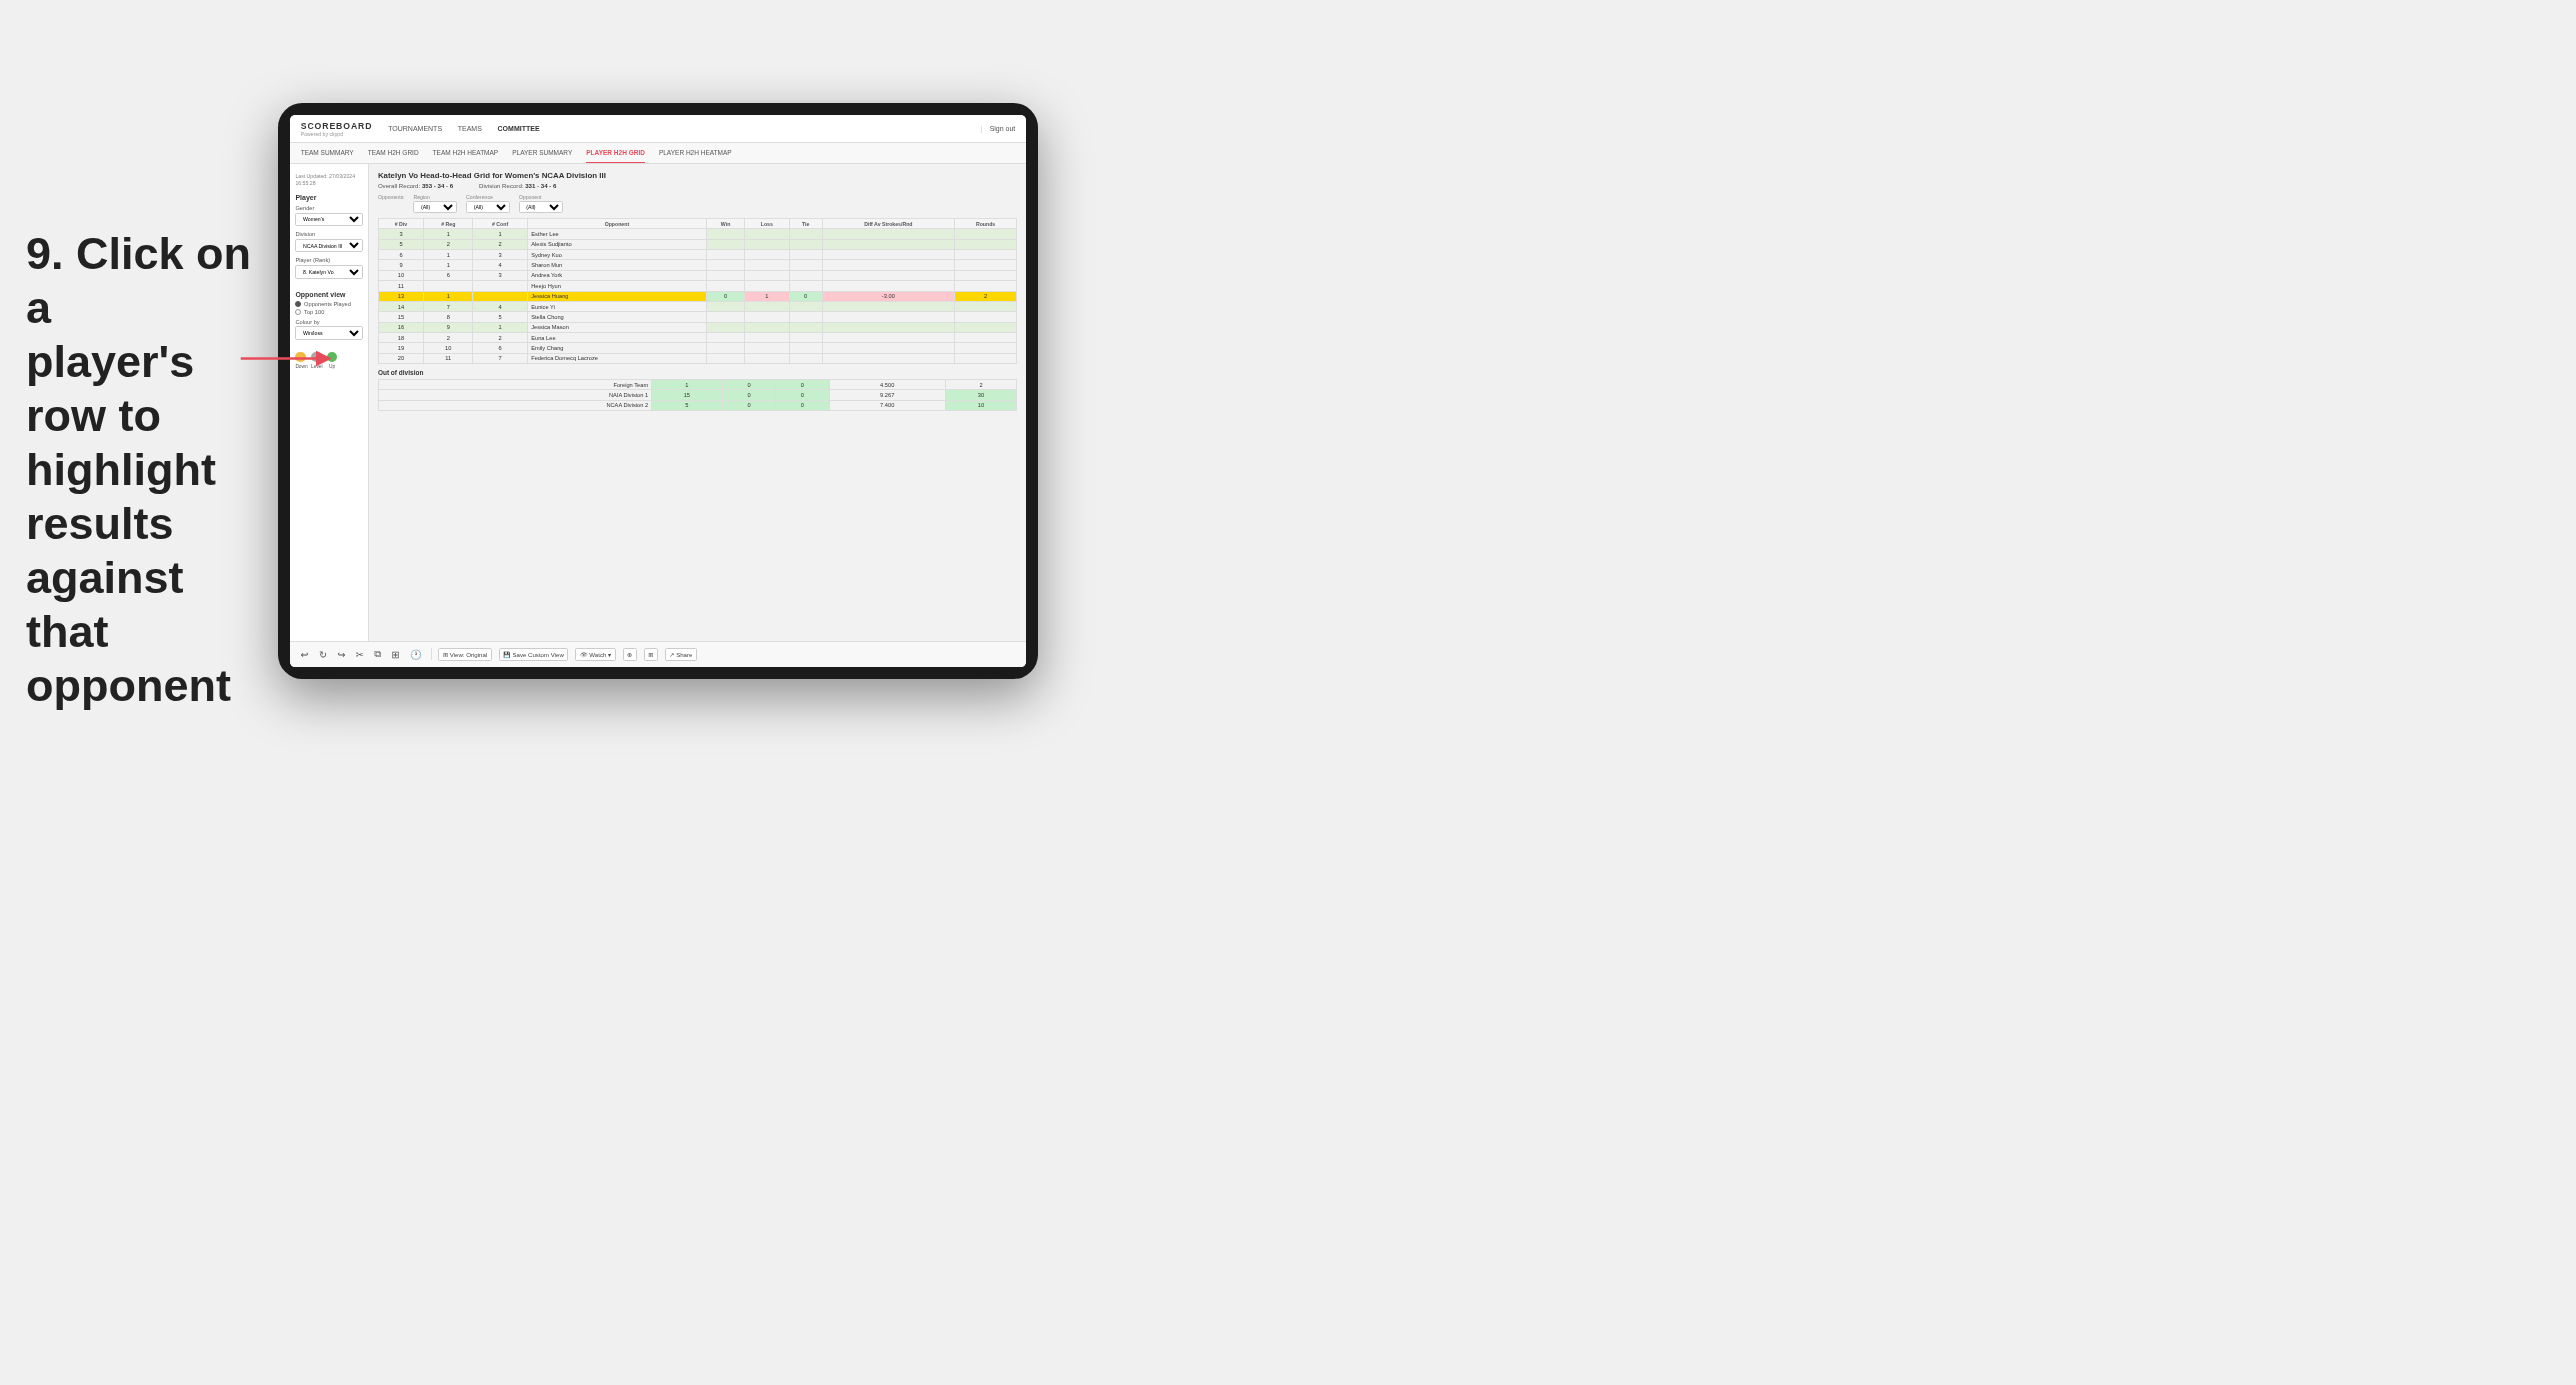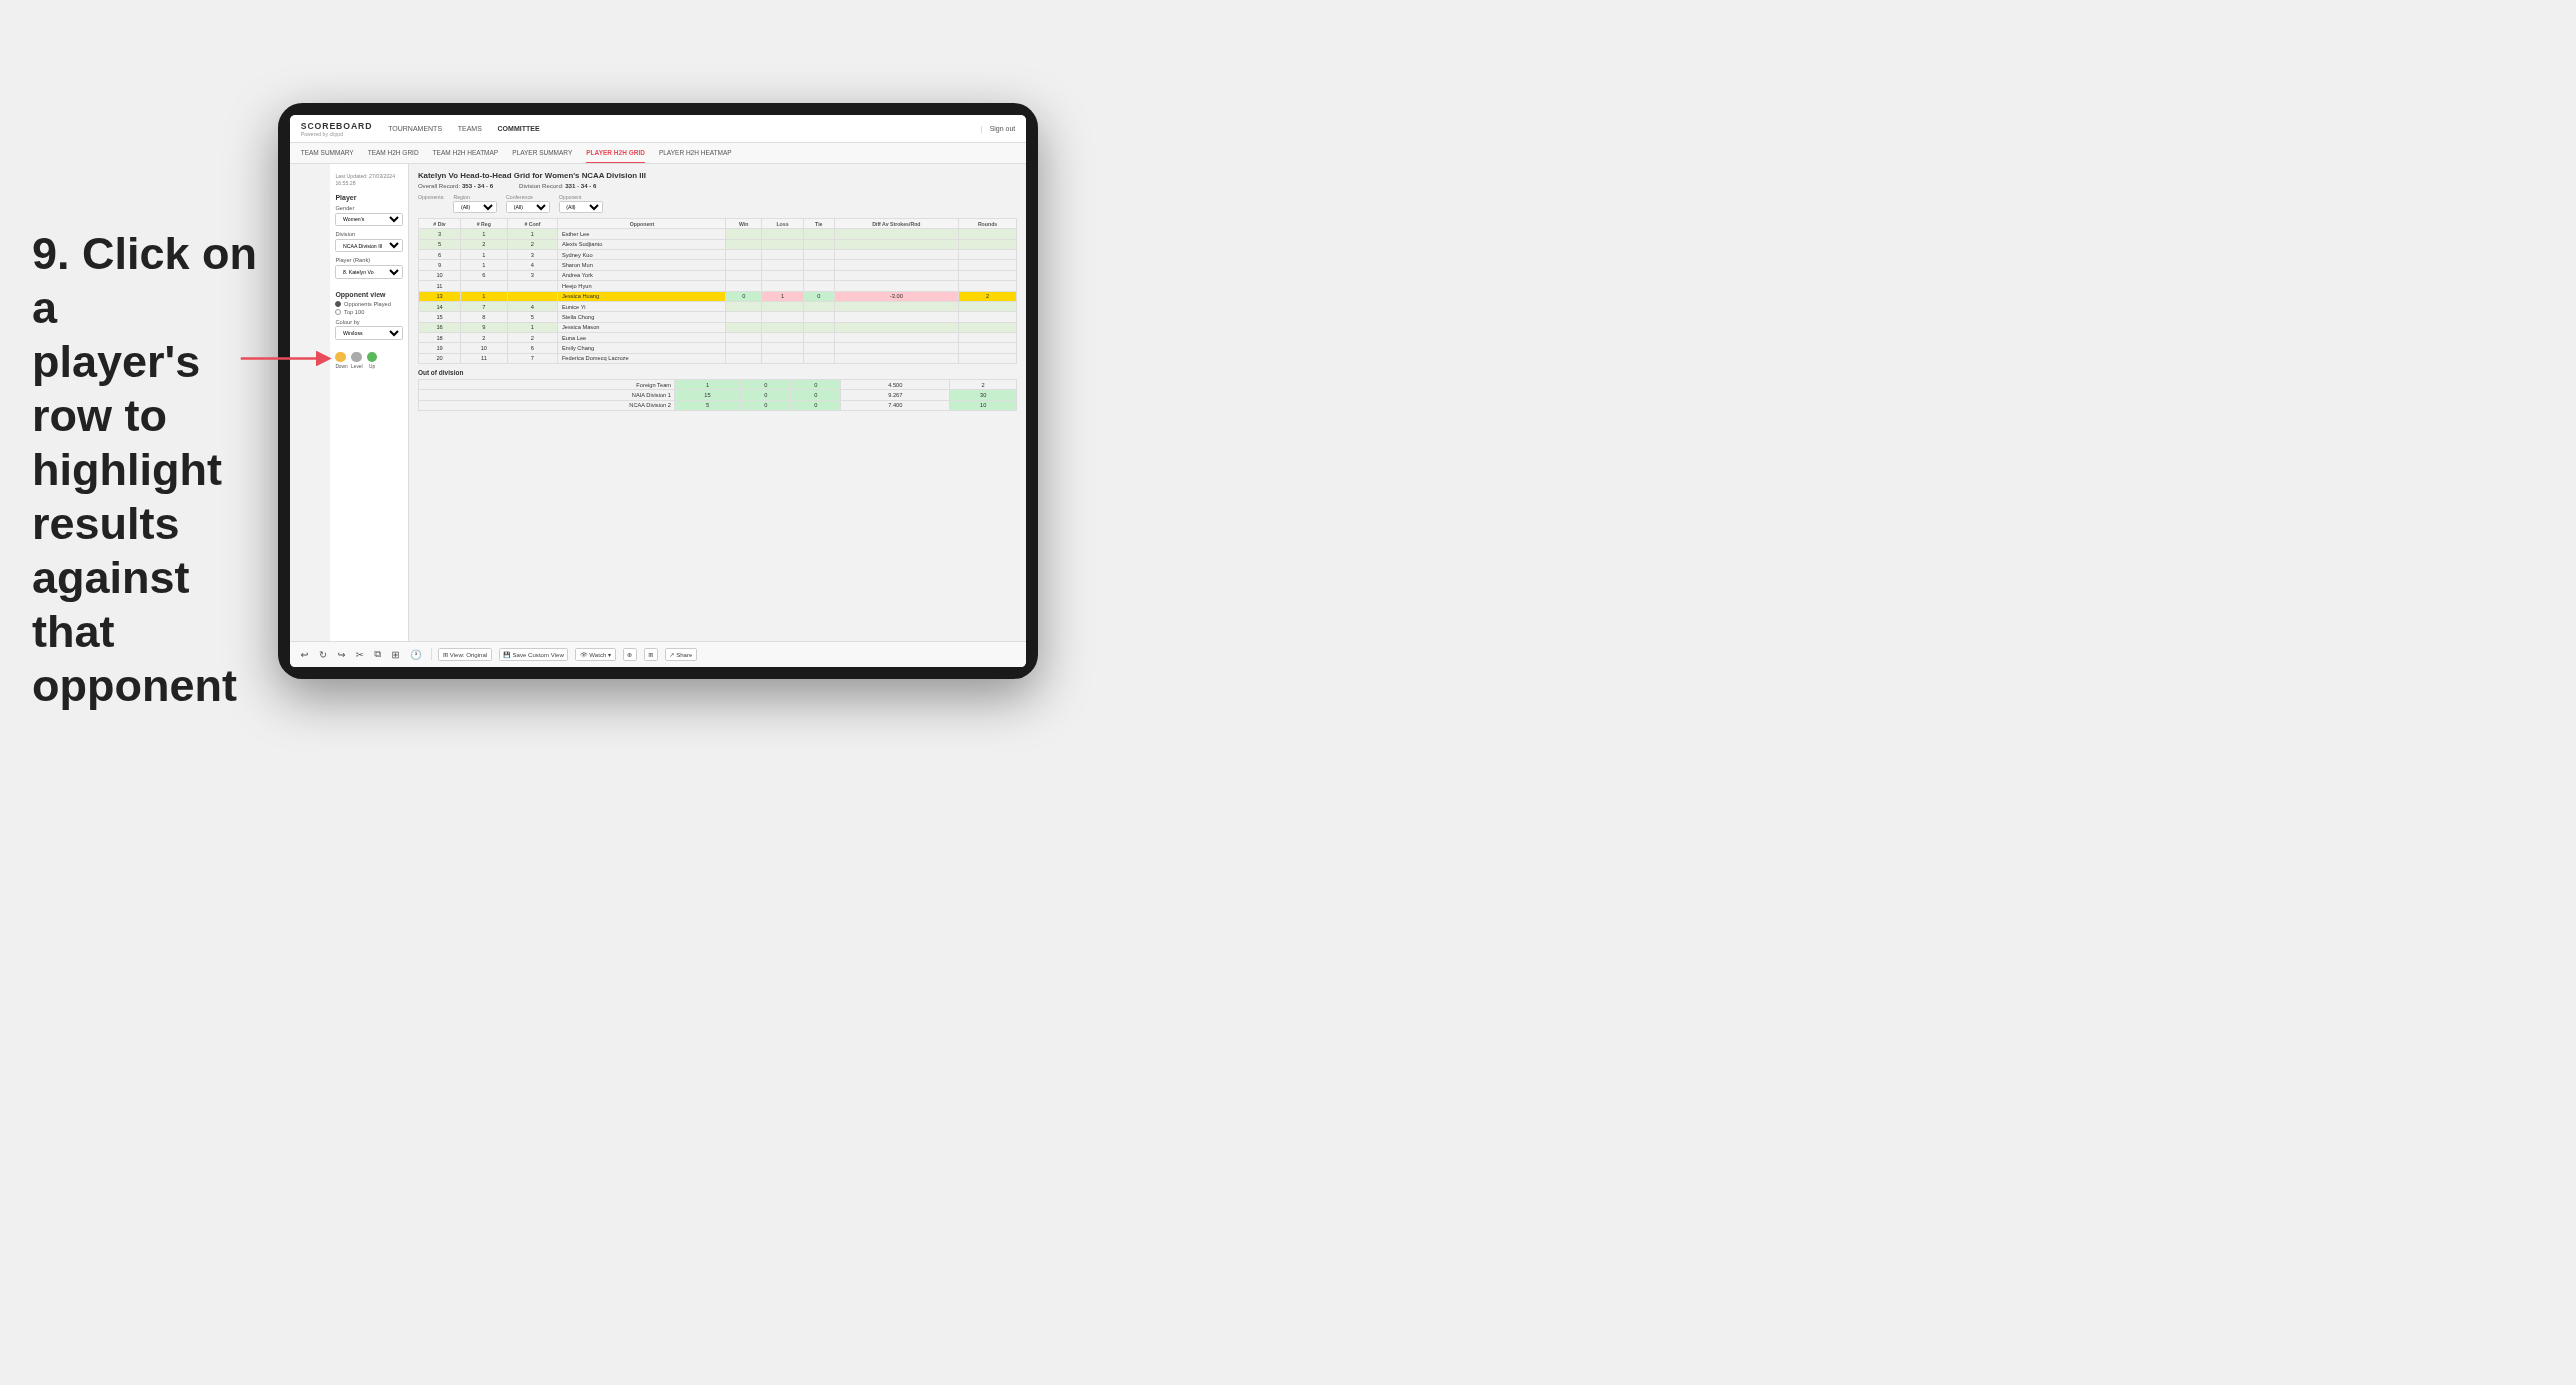--- a/index.html
+++ b/index.html
@@ -109,21 +109,20 @@
       color: #e84c5a;
       border-bottom: 1.7px solid #e84c5a;
       font-weight: bold;
     }
 
     
     .main-content {
       display: flex;
       background: #f2f2f2;
       height: calc(100% - 49px - 26px);
-      padding-left: 40px;
     }
 
     
     .sidebar {
       width: 79px;
       background: #fff;
       border-right: 0.9px solid #ddd;
       padding: 8.7px 5.2px;
       font-size: 6.1px;
       flex-shrink: 0;
@@ -329,21 +328,21 @@
       gap: 1.7px;
       padding: 1.7px 3.5px;
       border: 0.9px solid #ccc;
       border-radius: 1.7px;
       background: #fff;
     }
 
     
     .annotation-text {
       position: absolute;
-      left: 32px;
+      left: 26px;
       top: 227px;
       font-size: 45px;
       font-weight: bold;
       color: #222;
       line-height: 1.2;
       max-width: 236px;
     }
 
     
     .arrow-overlay {

